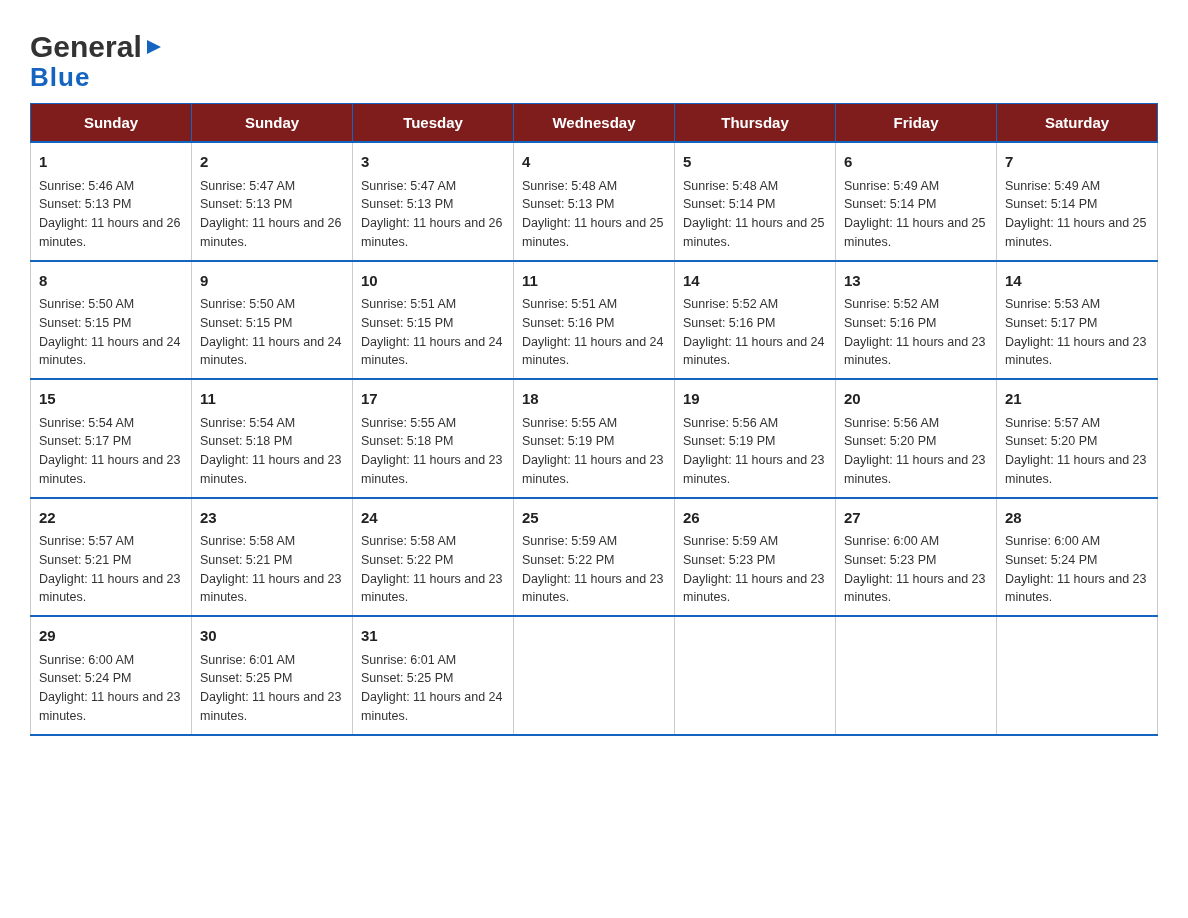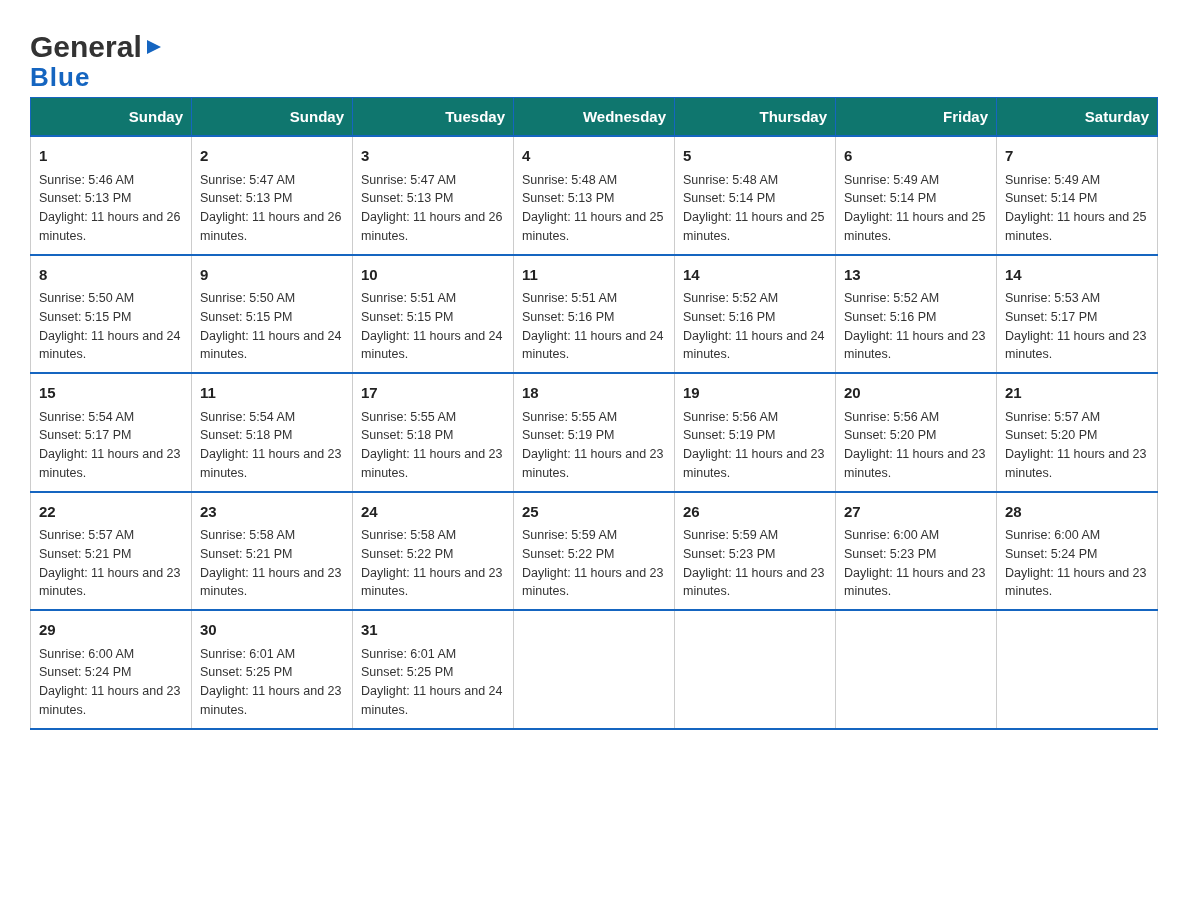--- a/index.html
+++ b/index.html
@@ -7,21 +7,21 @@
       font-family: Arial, sans-serif;
       background: #fff;
       padding: 30px;
       width: 1188px;
       min-height: 918px;
     }
     .header {
       display: flex;
       justify-content: space-between;
       align-items: flex-start;
-      margin-bottom: 4px;
+      margin-bottom: 10px;
     }
     .logo {
       display: flex;
       flex-direction: column;
       align-items: flex-start;
     }
     .logo-blue-line {
       color: #1565C0;
       font-size: 26px;
       font-weight: bold;
@@ -40,26 +40,26 @@
     .location {
       font-size: 20px;
       color: #555;
       margin-top: 4px;
     }
     .calendar {
       width: 100%;
       border-collapse: collapse;
     }
     .calendar th {
-      background-color: #0f766e;
+      background-color: #7f1d1d;
       color: #fff;
       padding: 10px 8px;
       font-size: 15px;
       font-weight: bold;
-      text-align: right;
+      text-align: center;
       border: 1px solid #1565C0;
     }
     .calendar td {
       vertical-align: top;
       padding: 8px;
       border: 1px solid #ccc;
       width: 14.28%;
       min-height: 100px;
       font-size: 12.5px;
       color: #333;

